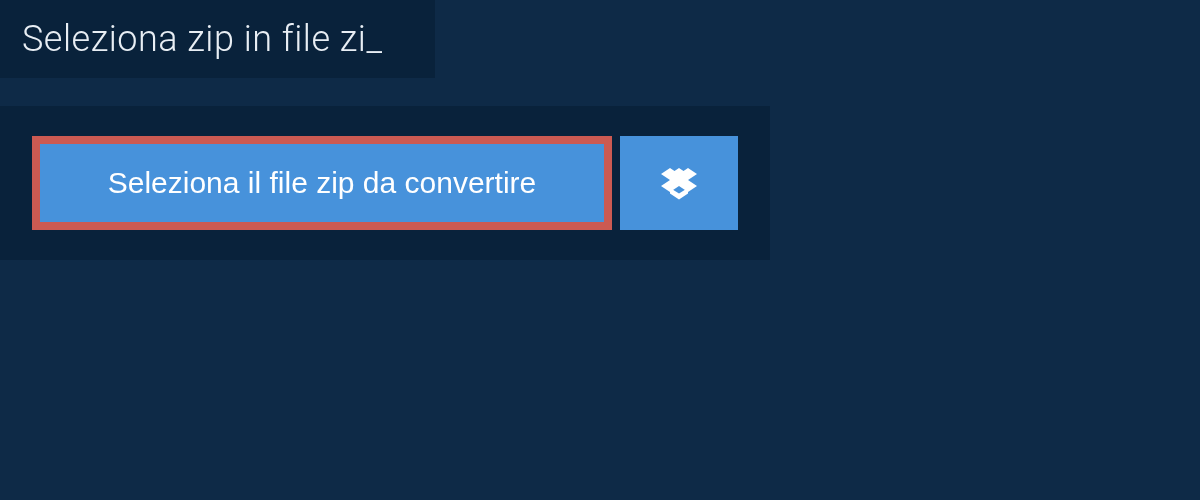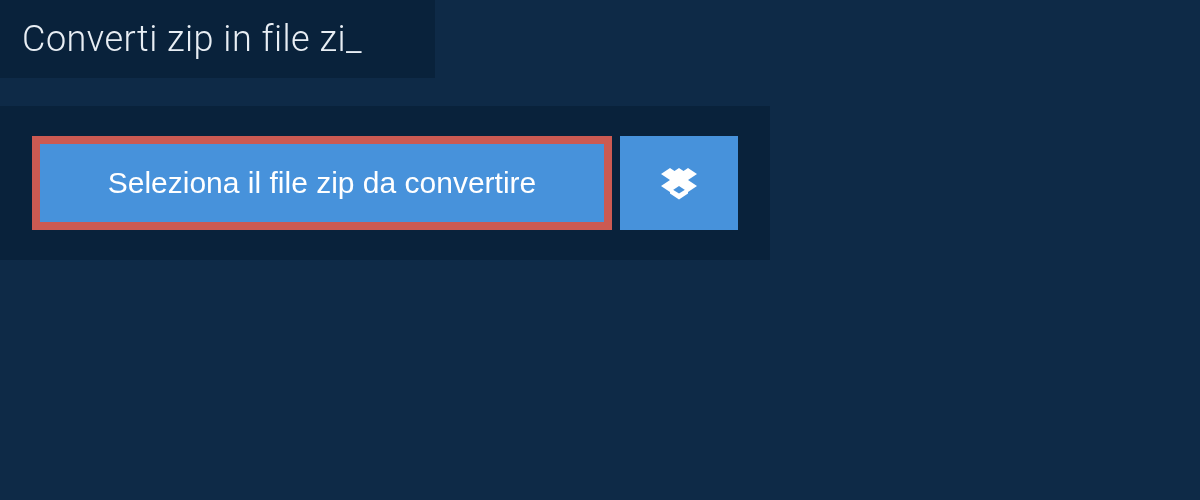--- a/index.html
+++ b/index.html
@@ -60,21 +60,21 @@
       height: 36px;
       fill: #ffffff;
     }
   </style>
 </head>
 <body>
 
 
 
 <div class="title-bar">
-  <span class="title-text">Converti zip in file zi_</span>
+  <span class="title-text">Seleziona zip in file zi_</span>
 </div>
 
 <div style="height: 28px;"></div>
 
 <div class="upload-area">
   <button class="select-file-button">
     <span>Seleziona il file zip da convertire</span>
   </button>
   <button class="dropbox-button">
     <svg class="dropbox-icon" viewBox="0 0 24 24">

